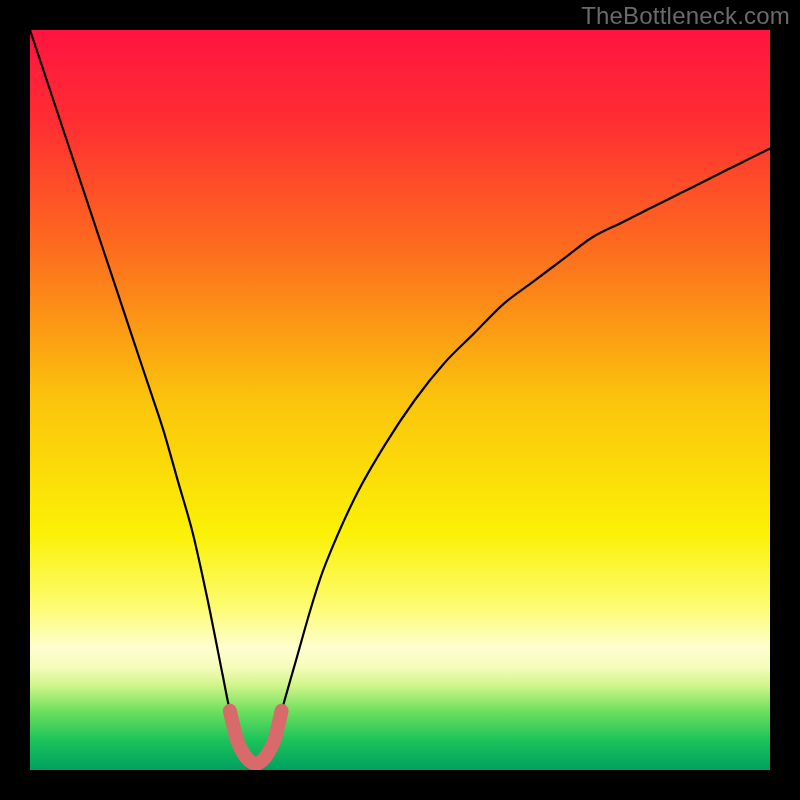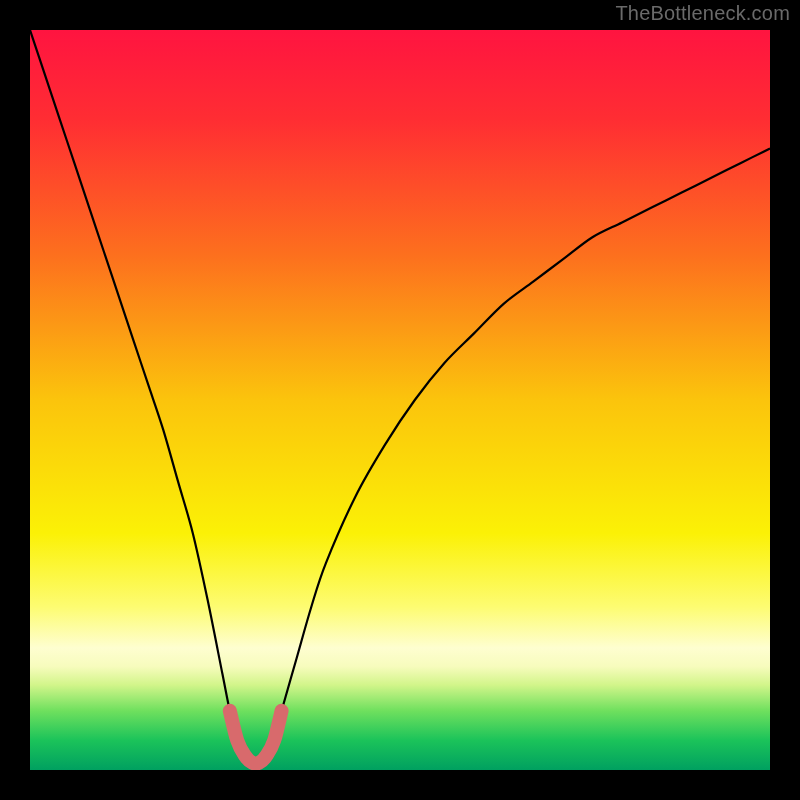--- a/index.html
+++ b/index.html
@@ -9,21 +9,21 @@
     height: 800px;
     background: #000;
     overflow: hidden;
     font-family: Arial, Helvetica, sans-serif;
   }
   .watermark {
     position: absolute;
     top: 2px;
     right: 10px;
     color: #6a6a6a;
-    font-size: 20px;
+    font-size: 24px;
     font-weight: 500;
     letter-spacing: 0.2px;
     z-index: 10;
   }
   .frame {
     position: absolute;
     left: 30px;
     top: 30px;
     width: 740px;
     height: 740px;

